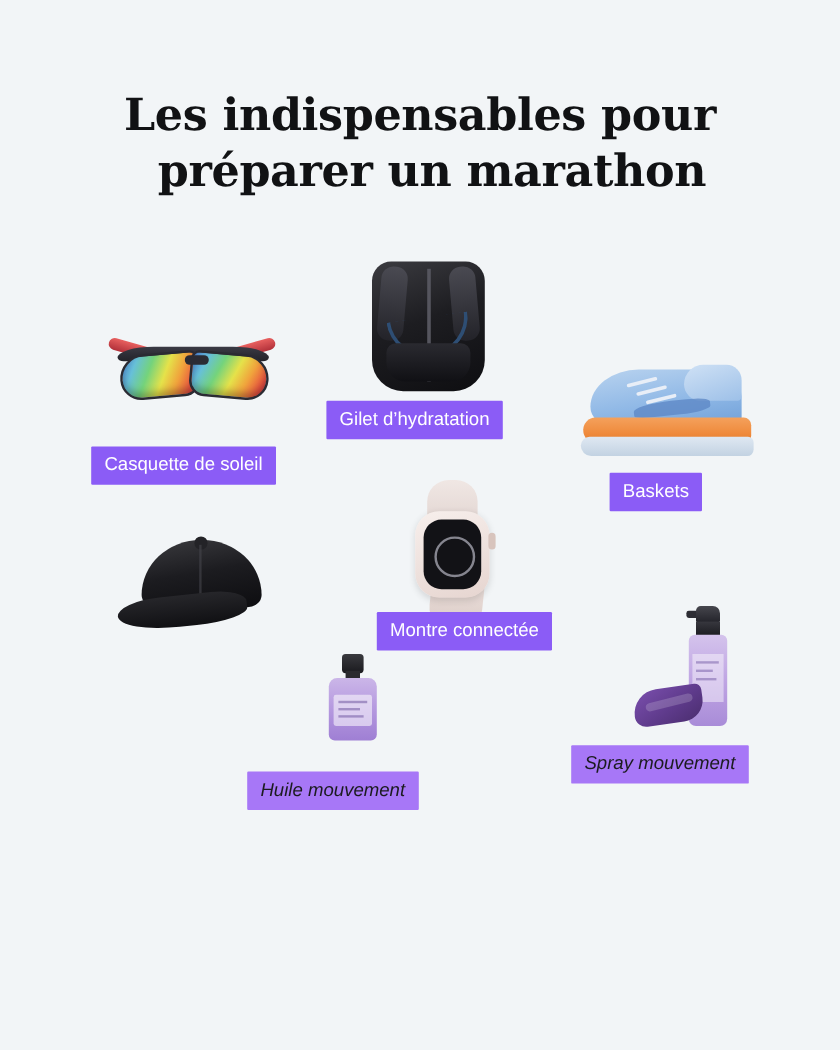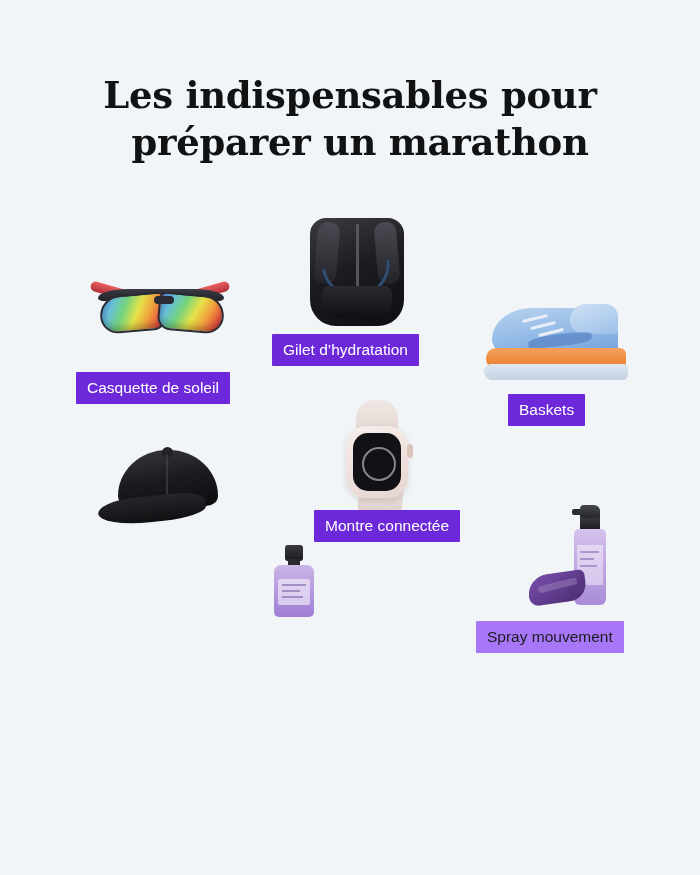--- a/index.html
+++ b/index.html
@@ -52,27 +52,28 @@
   }
   .footer .l2 { display: block; }
 
   
   .chip {
     position: absolute;
     font-size: 15.5px;
     line-height: 17px;
     padding: 7px 11px 8px 11px;
     color: #ffffff;
-    background: #6d28d9;
+    background: #8b5cf6;
     white-space: nowrap;
     border-radius: 1px;
   }
   .chip.violet {
     background: #a777f7;
     color: #1b1b1f;
+    font-style: italic;
   }
 
   
   .item { position: absolute; }
 
   
   .sunglasses { left: 92px; top: 280px; width: 140px; height: 75px; }
   .sg-lens {
     position: absolute;
     top: 14px;
@@ -361,20 +362,21 @@
   <div class="item oil">
     <div class="oil-cap"></div>
     <div class="oil-neck"></div>
     <div class="oil-body"></div>
     <div class="oil-label">
         <i></i>
         <i></i>
         <i></i>
       </div>
   </div>
+  <div class="chip violet" style="left:206px; top:643px;">Huile mouvement</div>
 
   <div class="item spray">
     <div class="spray-tip"></div>
     <div class="spray-nozzle"></div>
     <div class="spray-collar"></div>
     <div class="spray-body"></div>
     <div class="spray-label">
         <i></i>
         <i></i>
         <i></i>

